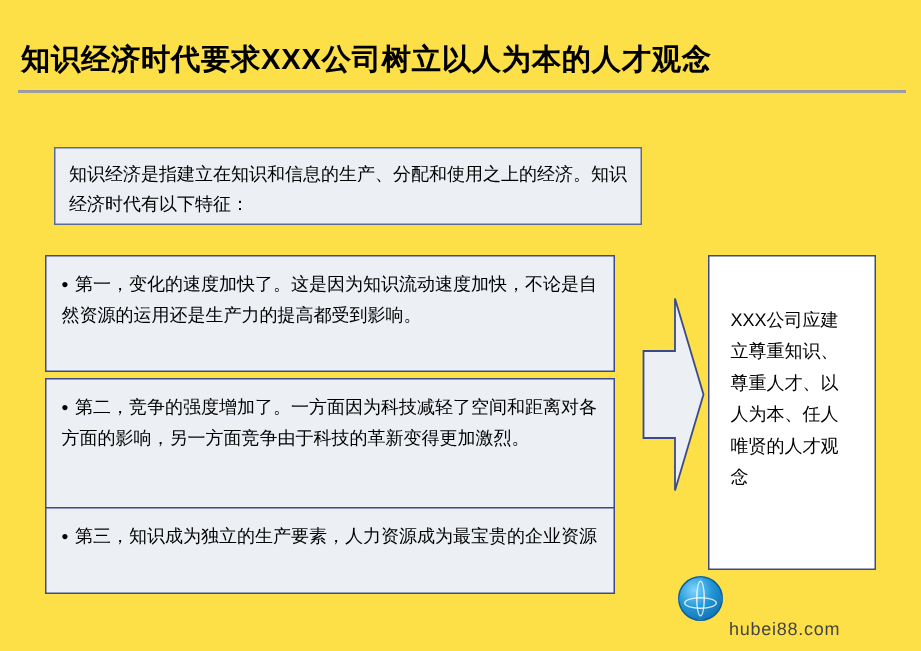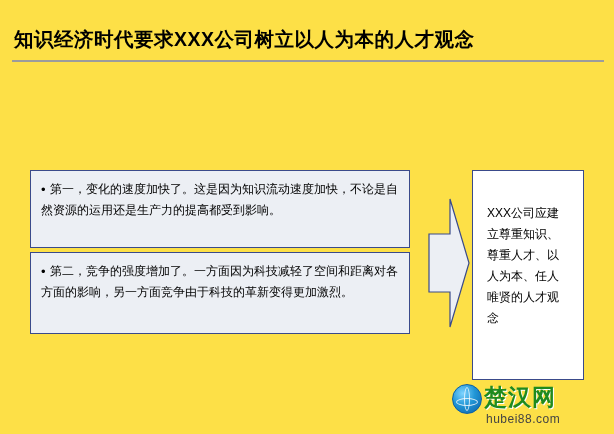--- a/index.html
+++ b/index.html
@@ -69,21 +69,21 @@
     width: 9px;
     font-size: 13px;
     line-height: 21px;
     vertical-align: top;
   }
   .bullet-box .txt {
     display: inline;
     text-align: right;
   }
   .box1 { top: 170px; width: 380px; height: 78px; }
-  .box2 { top: 252px; width: 380px; height: 82px; }
+  .box2 { top: 252px; width: 380px; height: 102px; }
   .box3 { top: 338px; width: 380px; height: 58px; }
 
   .arrow {
     position: absolute;
     left: 428px;
     top: 198px;
     width: 42px;
     height: 130px;
   }
   .result-box {
@@ -161,37 +161,42 @@
   }
 </style>
 </head>
 <body>
 
 <div class="slide">
 
   <div class="title">知识经济时代要求XXX公司树立以人为本的人才观念</div>
   <div class="title-rule"></div>
 
+  <div class="intro-box">
+    <span>知识经济是指建立在知识和信息的生产、分配和使用之上的经济。知识经济时代有以下特征：</span>
+  </div>
 
   <div class="bullet-box box1">
     <span class="bul">•</span><span class="txt">第一，变化的速度加快了。这是因为知识流动速度加快，不论是自然资源的运用还是生产力的提高都受到影响。</span>
   </div>
 
   <div class="bullet-box box2">
     <span class="bul">•</span><span class="txt">第二，竞争的强度增加了。一方面因为科技减轻了空间和距离对各方面的影响，另一方面竞争由于科技的革新变得更加激烈。</span>
   </div>
 
+  <div class="bullet-box box3">
+    <span class="bul">•</span><span class="txt">第三，知识成为独立的生产要素，人力资源成为最宝贵的企业资源</span>
+  </div>
 
   <svg class="arrow" viewBox="0 0 42 130">
     <polygon points="1,36 22,36 22,1 41,65 22,129 22,94 1,94" fill="#eceff4" stroke="#3a4a8a" stroke-width="1.2"></polygon>
   </svg>
 
   <div class="result-box">
     <span>XXX公司应建立尊重知识、尊重人才、以人为本、任人唯贤的人才观念</span>
   </div>
 
   <div class="watermark">
     <div class="wm-globe"></div>
-    <div class="wm-text">楚汉网</div>
     <div class="wm-url">hubei88.com</div>
   </div>
 
 </div>
 
 </body></html>

